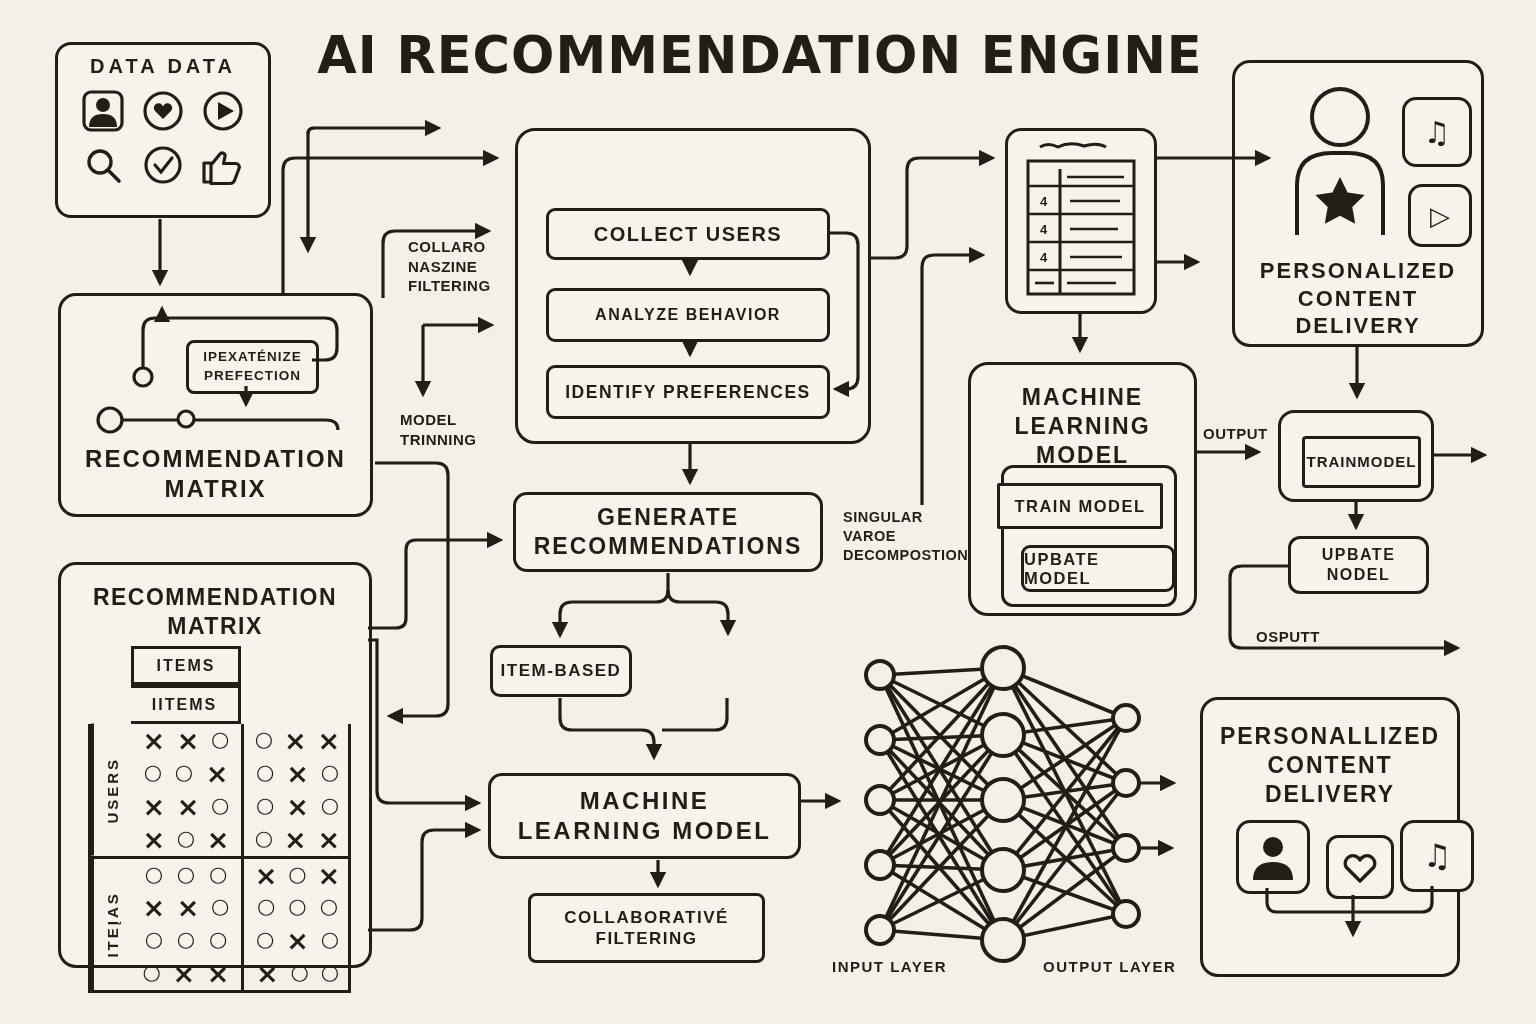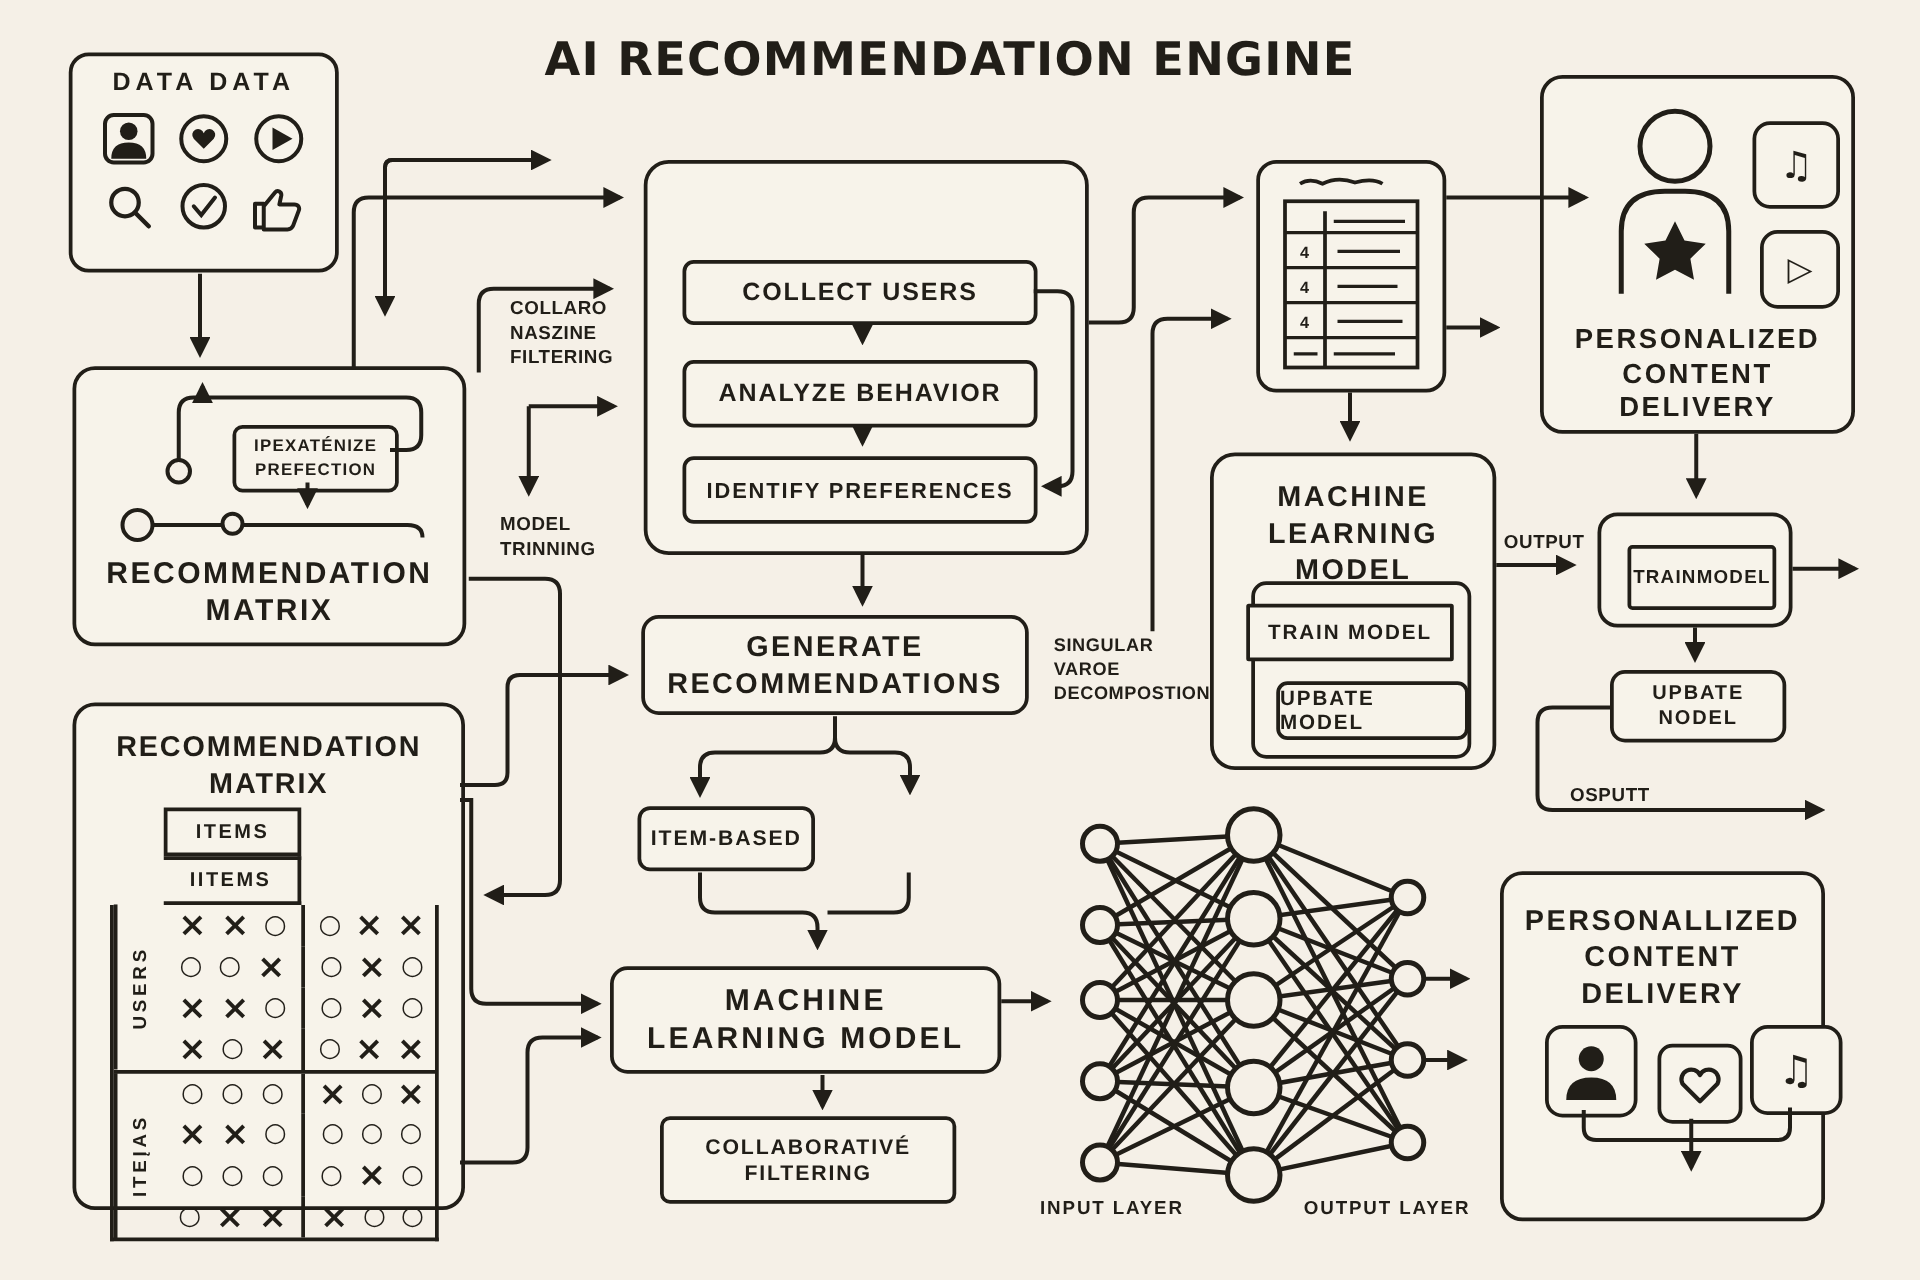--- a/index.html
+++ b/index.html
@@ -4,21 +4,21 @@
 <style>
   :root{
     --ink:#211e18;
     --bg:#f5f0e7;
     --panel:#f7f3ea;
   }
   html,body{margin:0;padding:0;background:var(--bg);}
   .stage{position:relative;width:1536px;height:1024px;overflow:hidden;
          font-family:"Liberation Sans",sans-serif;color:var(--ink);}
   .title{position:absolute;left:300px;top:26px;width:920px;text-align:center;
-         font-family:"DejaVu Sans",sans-serif;font-weight:bold;font-size:37px;
+         font-family:"DejaVu Sans",sans-serif;font-weight:bold;font-size:51px;
          letter-spacing:1px;color:var(--ink);}
   .box{position:absolute;border:3.5px solid var(--ink);border-radius:18px;background:var(--panel);box-sizing:border-box;}
   .lbl{font-weight:bold;text-align:center;line-height:1.25;letter-spacing:1.5px;}
   .lines span{display:block;}
   .floating{position:absolute;font-weight:bold;letter-spacing:0.5px;line-height:1.3;}
   .floating span{display:block;}
 
   
   .ud-title{margin-top:10px;font-size:20px;letter-spacing:4px;text-align:center;font-weight:bold;}
   .icon-grid{display:flex;flex-wrap:wrap;justify-content:center;gap:8px 14px;margin-top:10px;}
@@ -259,21 +259,21 @@
                 </div>
               </div>
             </div>
           </div>
         </div>
     </div>
   </div>
 
   <div class="box" style="left:515px;top:128px;width:356px;height:316px;border-radius:20px;">
     <div class="step" style="top:77px;height:52px;font-size:20px;">COLLECT USERS</div>
-    <div class="step" style="top:157px;height:54px;font-size:20px;">ANALYZE BEHAVIOR</div>
+    <div class="step" style="top:157px;height:54px;font-size:16px;">ANALYZE BEHAVIOR</div>
     <div class="step" style="top:234px;height:54px;font-size:17.5px;">IDENTIFY PREFERENCES</div>
   </div>
 
   <div class="floating" style="left:408px;top:237px;font-size:15px;">
     <span>COLLARO</span>
     <span>NASZINE</span>
     <span>FILTERING</span>
   </div>
   <div class="floating" style="left:400px;top:410px;font-size:15px;">
     <span>MODEL</span>
@@ -287,21 +287,21 @@
   <div class="floating" style="left:1203px;top:424px;font-size:15px;">OUTPUT</div>
   <div class="floating" style="left:1256px;top:627px;font-size:15px;">OSPUTT</div>
 
   <div class="box cbox" style="left:513px;top:492px;width:310px;height:80px;border-radius:14px;">
     <div class="lbl lines" style="font-size:23px;letter-spacing:2px;">
       <span>GENERATE</span>
       <span>RECOMMENDATIONS</span>
     </div>
   </div>
 
-  <div class="box cbox" style="left:490px;top:645px;width:142px;height:52px;border-radius:10px;border-width:3px;margin-left:20px;">
+  <div class="box cbox" style="left:490px;top:645px;width:142px;height:52px;border-radius:10px;border-width:3px;">
     <div class="lbl" style="font-size:17px;">ITEM-BASED</div>
   </div>
 
   <div class="box cbox" style="left:488px;top:773px;width:313px;height:86px;border-radius:14px;">
     <div class="lbl lines" style="font-size:24px;letter-spacing:2.5px;">
       <span>MACHINE</span>
       <span>LEARNING MODEL</span>
     </div>
   </div>
 

